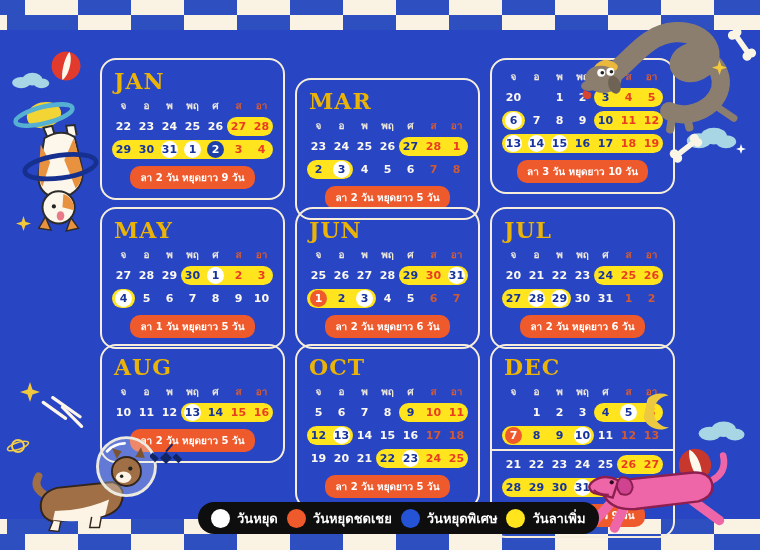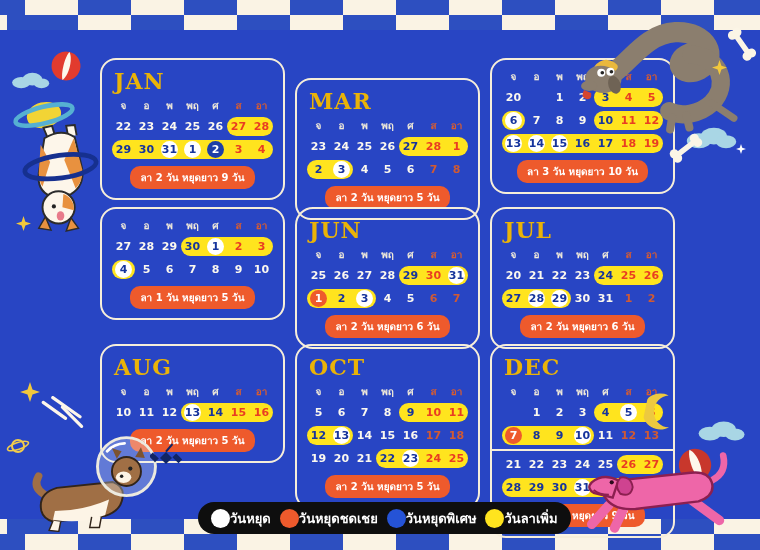--- a/index.html
+++ b/index.html
@@ -33,21 +33,21 @@
   .dot{width:17px;height:17px;border-radius:50%;display:flex;align-items:center;justify-content:center;}
   .dot-white{background:#ffffff;color:#16349c;}
   .dot-blue{background:#1e3fa8;color:#ffffff;}
   .dot-orange{background:#ee5a2c;color:#ffffff;}
   .divider{height:2px;background:#f6eeda;margin:4px -10px 0;}
   .badge{margin:7px auto 0;width:max-content;max-width:100%;background:#ee5a2c;color:#ffffff;
     font-size:10px;font-weight:700;padding:4px 10px;border-radius:10px;white-space:nowrap;}
   
   .legend{position:absolute;left:198px;top:502px;height:32px;z-index:6;
     background:#0e0e0e;border-radius:17px;display:flex;align-items:center;padding:0 13px;gap:9px;}
-  .legend-item{display:flex;align-items:center;}
+  .legend-item{display:flex;align-items:center;gap:7px;}
   .legend-dot{width:19px;height:19px;border-radius:50%;flex:none;}
   .legend-dot.c0{background:#ffffff}.legend-dot.c1{background:#2553d6}
   .legend-dot.c2{background:#ee5a2c}.legend-dot.c3{background:#ffe41e}
   .legend-label{color:#ffffff;font-size:13px;font-weight:700;white-space:nowrap;}
   
   .deco{position:absolute;z-index:4;line-height:0;}
 </style>
 </head>
 <body>
 
@@ -250,20 +250,21 @@
           <span class="cell pill">
             <span class="n-rr">18</span>
           </span>
           <span class="cell pill pend">
             <span class="n-rr">19</span>
           </span>
         </div>
         <div class="badge">ลา 3 วัน หยุดยาว 10 วัน</div>
       </div>
       <div class="card" style="left: 100px; top: 207px;">
+        <div class="m-title">MAY</div>
         <div class="dh-row">
           <span class="dh">จ</span>
           <span class="dh">อ</span>
           <span class="dh">พ</span>
           <span class="dh">พฤ</span>
           <span class="dh">ศ</span>
           <span class="dh we">ส</span>
           <span class="dh we">อา</span>
         </div>
         <div class="d-row">

